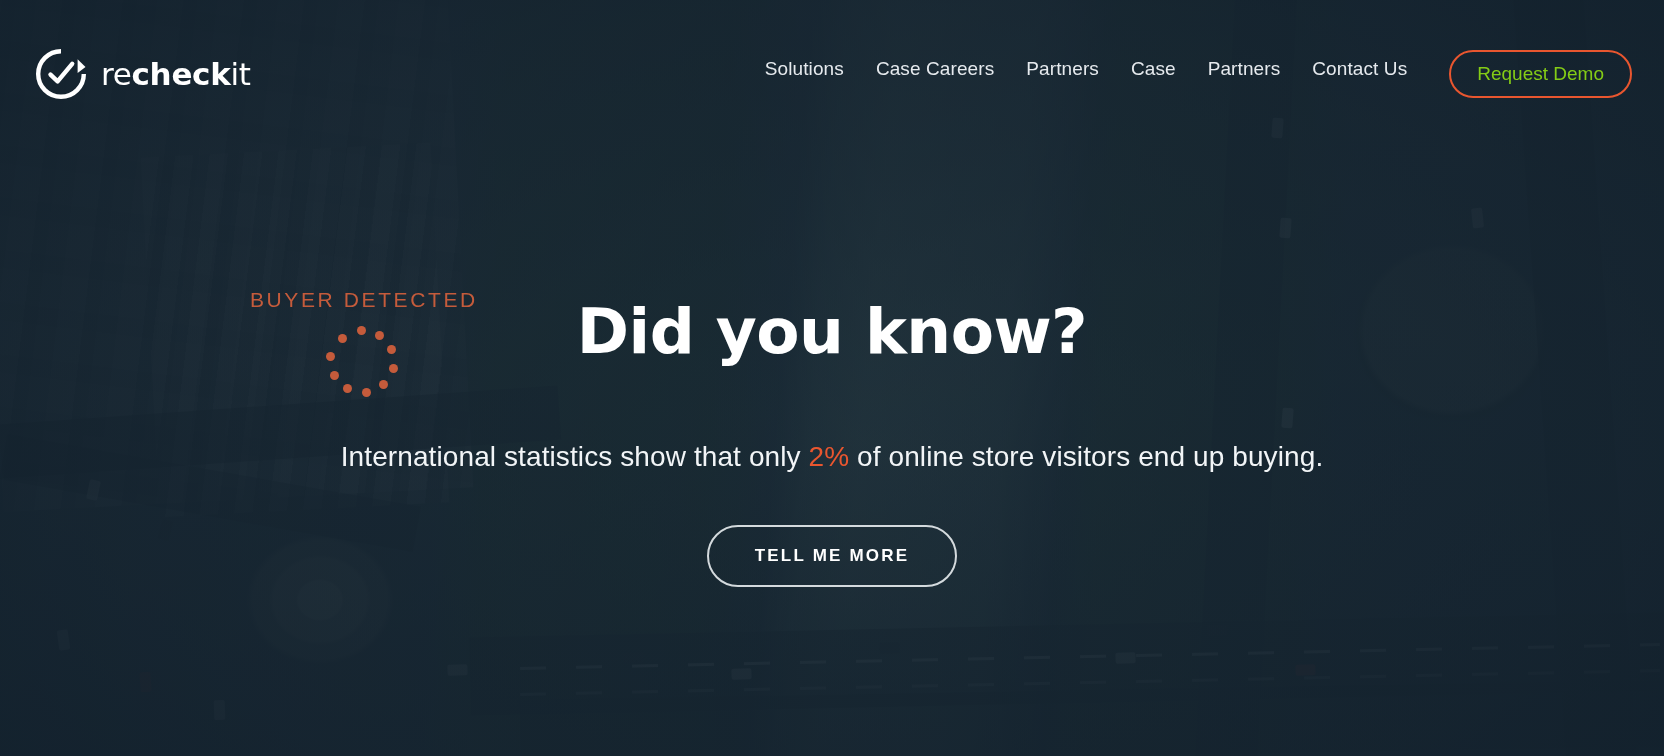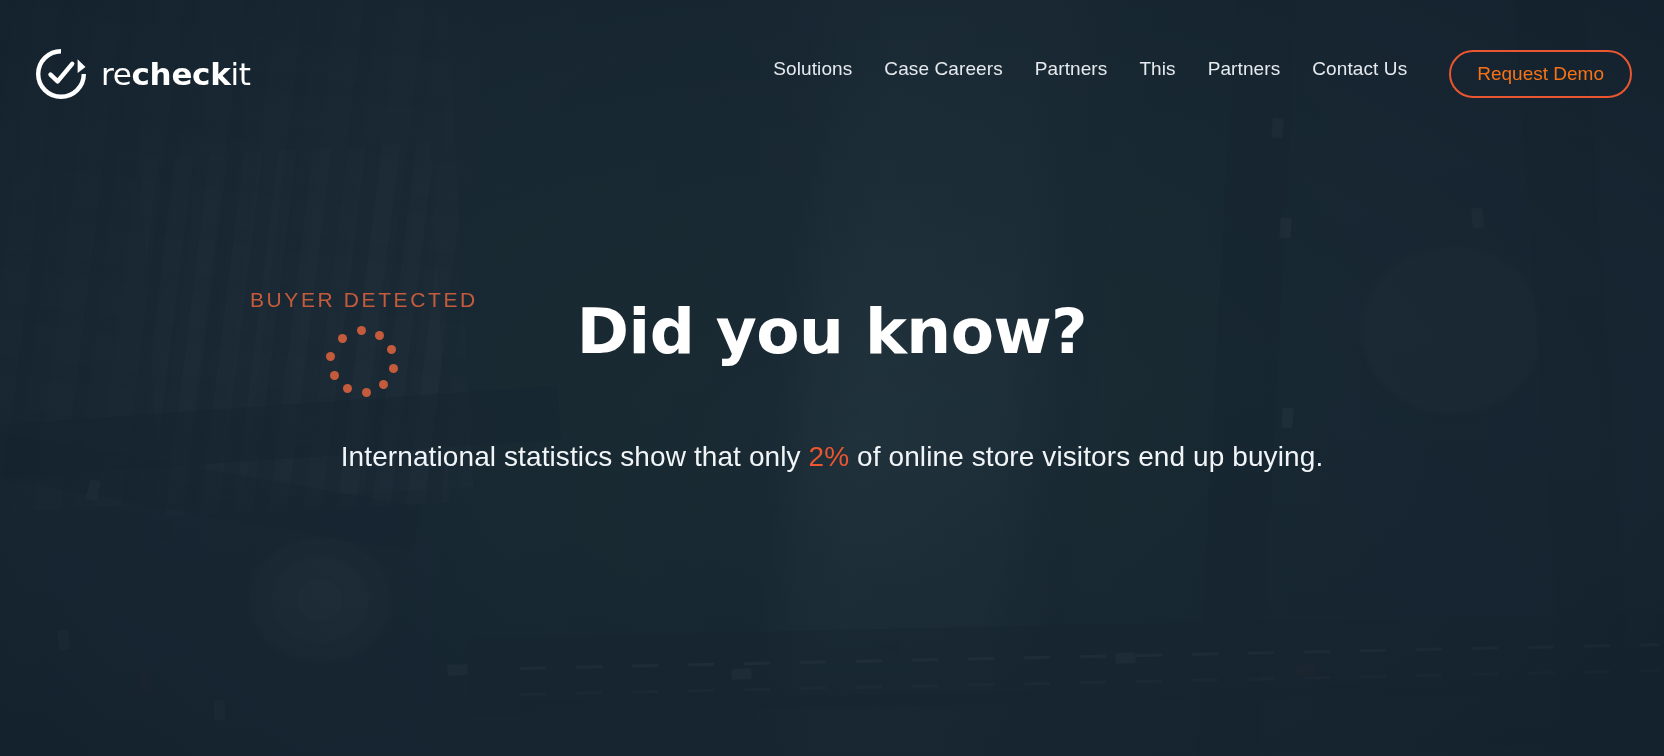--- a/index.html
+++ b/index.html
@@ -136,21 +136,21 @@
     font-size:19px;
     padding:8px 16px;
     cursor:pointer;
     white-space:nowrap;
     letter-spacing:.1px;
   }
 
   .demo-btn {
     margin-left:26px;
     border:2px solid #e9562f;
-    color:#f97316;
+    color:#84cc16;
     background:transparent;
     font-size:19px;
     padding:11px 26px;
     border-radius:32px;
     cursor:pointer;
     white-space:nowrap;
     font-family:"Liberation Sans", sans-serif;
   }
 
   
@@ -277,29 +277,30 @@
       </svg>
       <div class="logo-text">
         <span class="lt-re">re</span><span class="lt-check">check</span><span class="lt-it">it</span>
       </div>
     </div>
 
     <nav class="nav">
       <div class="nav-item">Solutions</div>
       <div class="nav-item">Case Careers</div>
       <div class="nav-item">Partners</div>
-      <div class="nav-item">This</div>
+      <div class="nav-item">Case</div>
       <div class="nav-item">Partners</div>
       <div class="nav-item">Contact Us</div>
       <button class="demo-btn">Request Demo</button>
     </nav>
   </div>
 
   <div class="hero-content">
     <h1 class="headline">Did you know?</h1>
 
     <div class="sub">
       <div><span>International statistics show that only </span><span class="hl">2%</span><span> of online store visitors end up buying.</span></div>
     </div>
 
+    <button class="cta">TELL ME MORE</button>
   </div>
 
 </div>
 
 </body></html>

